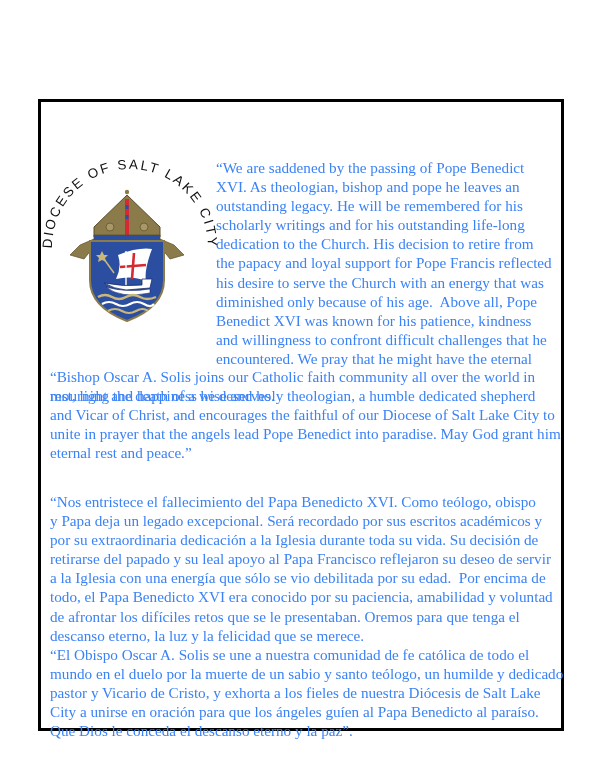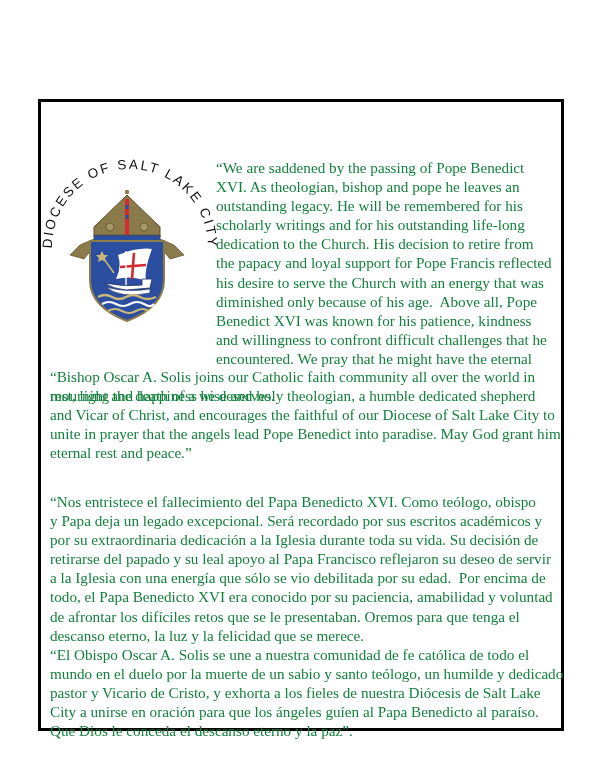--- a/index.html
+++ b/index.html
@@ -3,21 +3,21 @@
 <meta charset="utf-8">
 <style>
   html, body { margin: 0; padding: 0; background: #ffffff; }
   body { width: 600px; height: 776px; position: relative; overflow: hidden; }
   .frame {
     position: absolute; left: 38px; top: 99px; width: 520px; height: 626px;
     border: 3px solid #000000; box-sizing: content-box;
   }
   .logo { position: absolute; left: 40px; top: 155px; width: 180px; height: 170px; }
   .txt {
-    font-family: "Liberation Serif", serif; font-size: 15.2px; color: #15803d;
+    font-family: "Liberation Serif", serif; font-size: 15.2px; color: #3b82f6;
     line-height: 19.1px; position: absolute; white-space: pre; margin: 0;
   }
   .line { display: block; height: 19.1px; }
 </style>
 </head>
 <body>
 
 <div class="frame"></div>
 
 <svg class="logo" viewBox="0 0 180 170" xmlns="http://www.w3.org/2000/svg">

